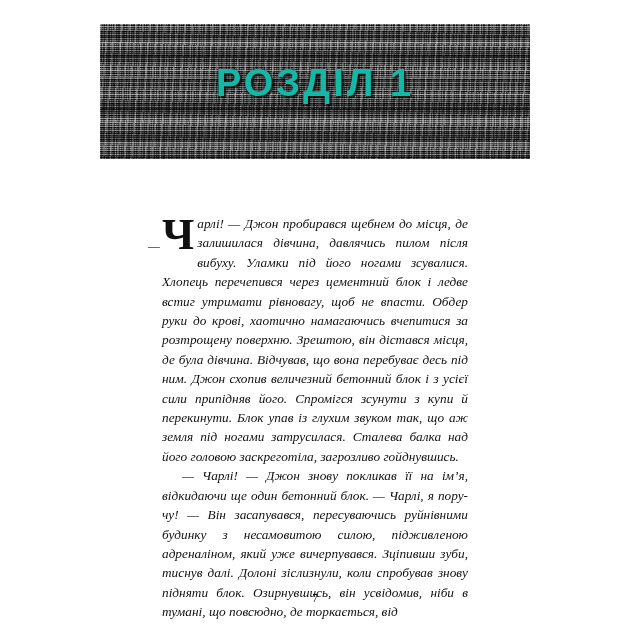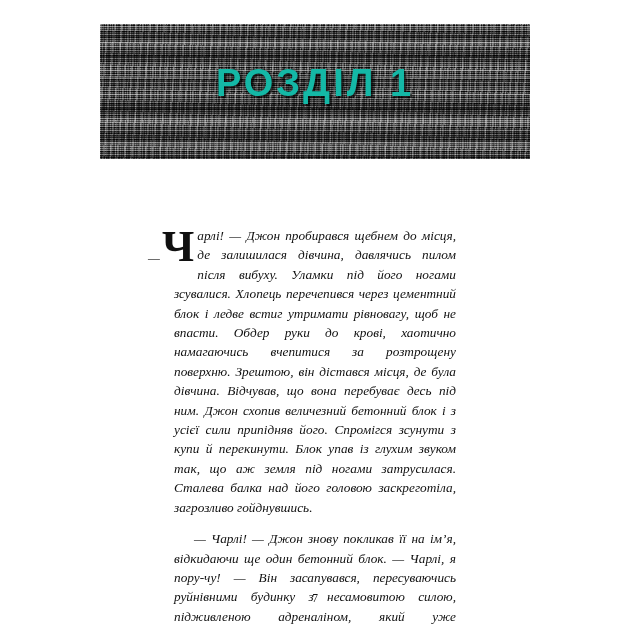--- a/index.html
+++ b/index.html
@@ -130,21 +130,21 @@
     top: 214px;
     width: 306px;
     font-size: 13.3px;
     line-height: 19.4px;
     text-align: justify;
     font-style: italic;
     color: #101010;
   }
 
   .body-text p {
-    margin: 12px;
+    margin: 0;
   }
 
   .body-text p.indent {
     text-indent: 20px;
   }
 
   .dropcap-line {
     position: relative;
     min-height: 42px;
   }

